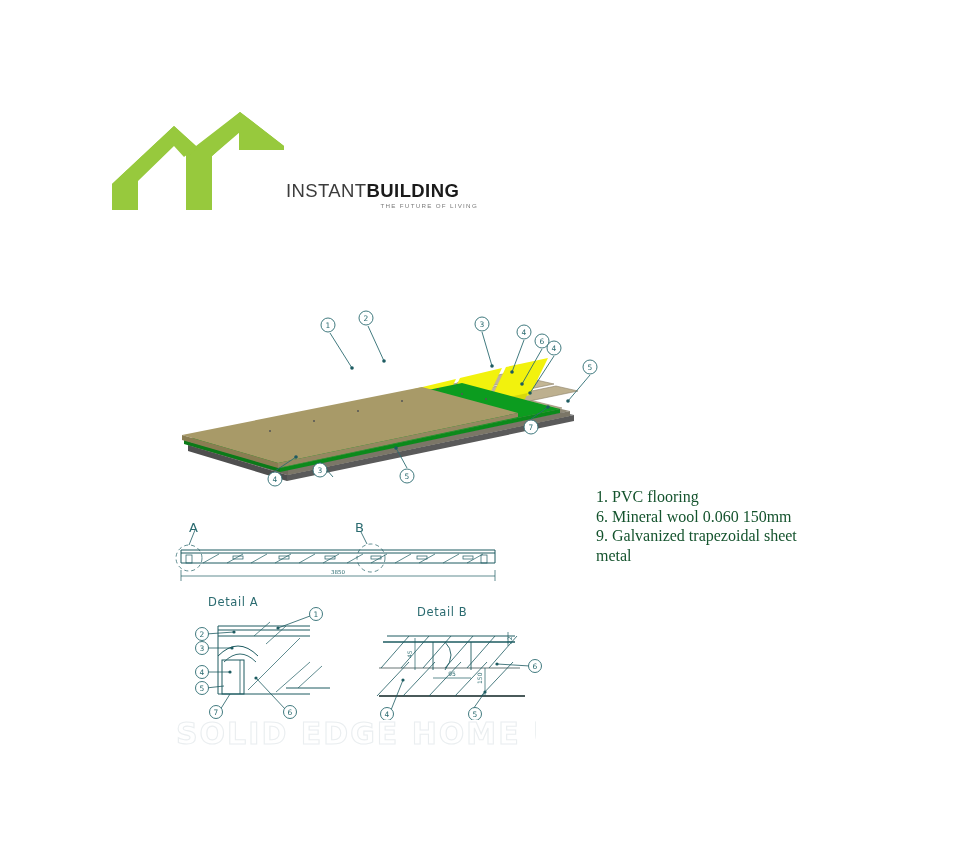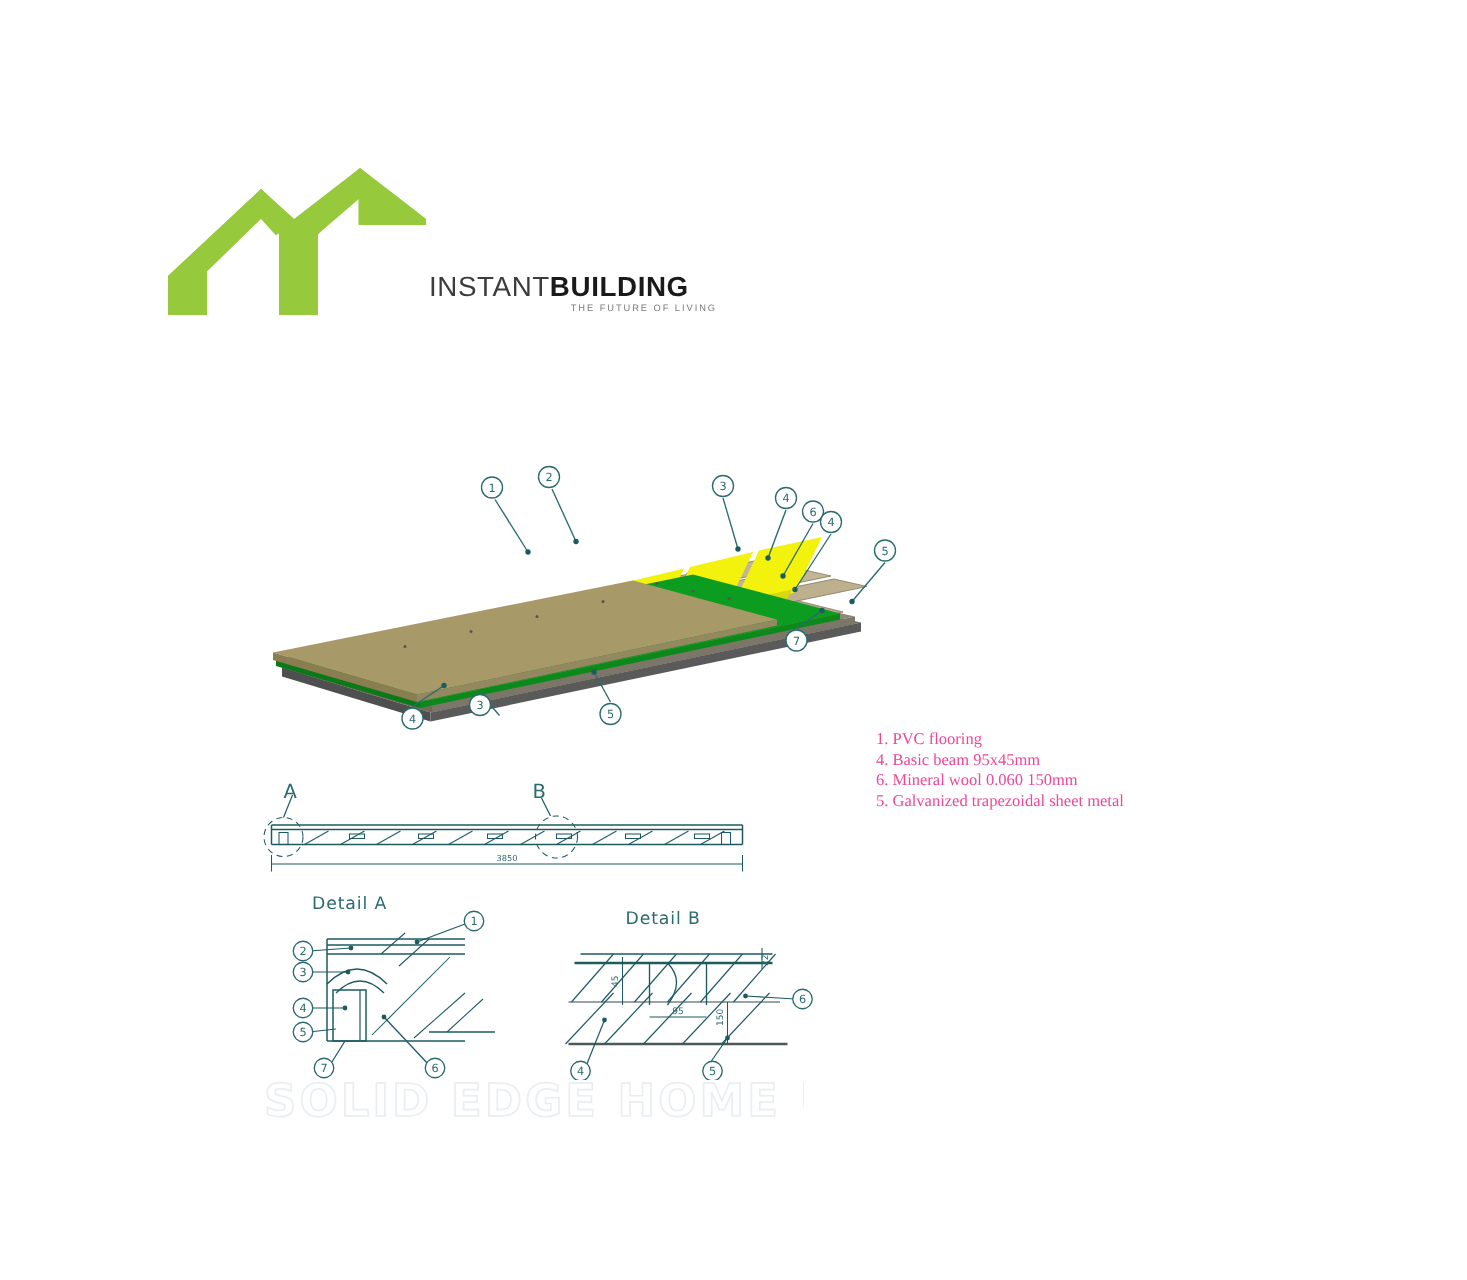--- a/index.html
+++ b/index.html
@@ -32,22 +32,22 @@
   #detailB{position:absolute;left:375px;top:592px;width:175px;height:128px;}
   #section svg,#detailA svg,#detailB svg{display:block;}
 
   .dtitle{font-family:"DejaVu Sans", sans-serif;font-size:11.5px;fill:#2b6b70;letter-spacing:.6px;}
 
   
   #watermark{position:absolute;left:176px;top:716px;width:360px;height:36px;}
   #watermark svg{display:block;}
 
   
-  #legend{position:absolute;left:584px;top:487px;width:215px;
-          font-family:"Liberation Serif", serif;font-size:11px;color:#ec4899;line-height:1.23;}
+  #legend{position:absolute;left:596px;top:487px;width:215px;
+          font-family:"Liberation Serif", serif;font-size:16px;color:#14532d;line-height:1.23;}
   #legend .li{white-space:pre-wrap;}
 </style>
 </head>
 <body>
 
 <div class="page">
 
   <div id="logo">
     <svg width="270" height="100" viewBox="0 0 270 100">
 
@@ -424,18 +424,17 @@
   </div>
 
   <div id="watermark">
     <svg width="360" height="36" viewBox="0 0 360 36">
       <text x="0" y="28" font-family="DejaVu Sans, sans-serif" font-size="30" font-weight="bold" letter-spacing="2" fill="none" stroke="#eaeef0" stroke-width="1.1">SOLID EDGE HOME USE</text>
     </svg>
   </div>
 
   <div id="legend">
     <div class="li">1. PVC flooring</div>
-    <div class="li">4. Basic beam 95x45mm</div>
     <div class="li">6. Mineral wool 0.060 150mm</div>
-    <div class="li">5. Galvanized trapezoidal sheet metal</div>
+    <div class="li">9. Galvanized trapezoidal sheet metal</div>
   </div>
 
 </div>
 
 </body></html>

